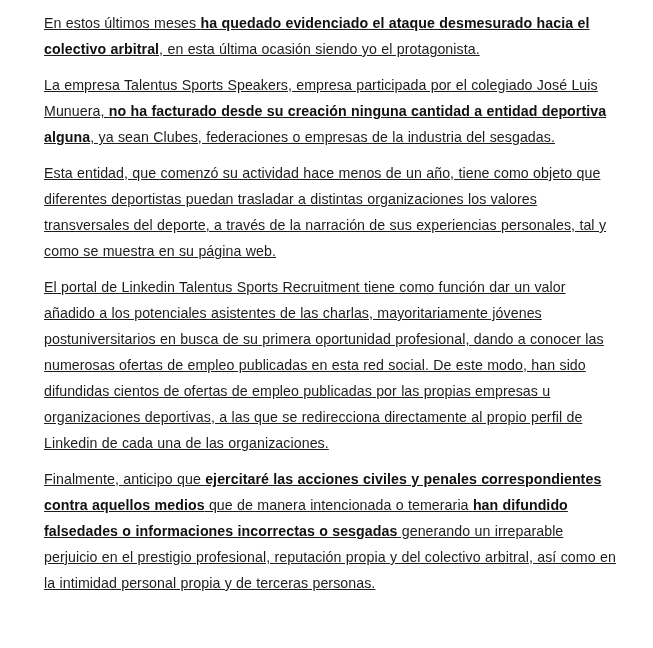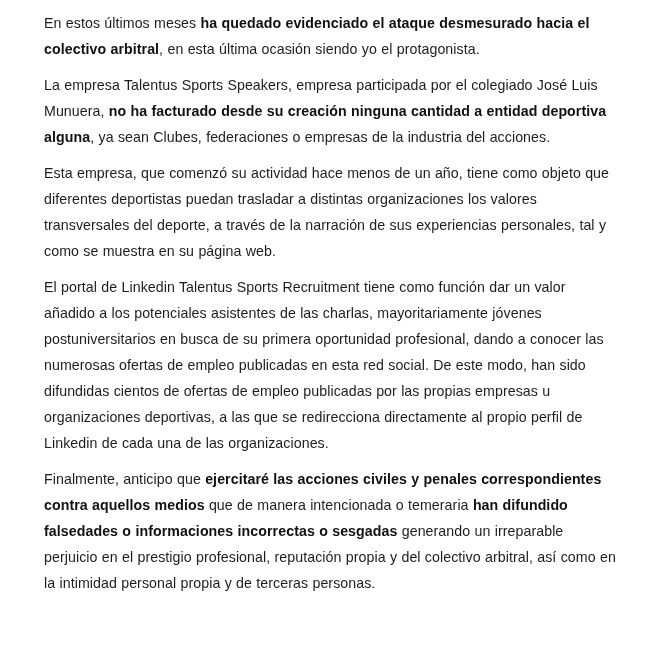--- a/index.html
+++ b/index.html
@@ -33,20 +33,21 @@
     letter-spacing: 0.005em;
     word-spacing: 0.02em;
   }
 
   .statement-paragraph {
     margin: 0 0 10px 0;
     padding: 0;
     font-size: 14.2px;
     line-height: 26px;
     color: #1d1d1b;
+    text-decoration: underline;
   }
 
   .statement-paragraph:last-of-type {
     margin-bottom: 0;
   }
 
   .statement-paragraph b,
   .statement-paragraph strong,
   .emph {
     font-weight: 700;
@@ -57,25 +58,25 @@
 <body>
 
 <div id="document-sheet">
   <div class="statement-body">
 
     <p class="statement-paragraph">
       <span>En estos últimos meses </span><b class="emph">ha quedado evidenciado el ataque desmesurado hacia el colectivo arbitral</b><span>, en esta última ocasión siendo yo el protagonista.</span>
     </p>
 
     <p class="statement-paragraph">
-      <span>La empresa Talentus Sports Speakers, empresa participada por el colegiado José Luis Munuera, </span><b class="emph">no ha facturado desde su creación ninguna cantidad a entidad deportiva alguna</b><span>, ya sean Clubes, federaciones o empresas de la industria del acciones.</span>
+      <span>La empresa Talentus Sports Speakers, empresa participada por el colegiado José Luis Munuera, </span><b class="emph">no ha facturado desde su creación ninguna cantidad a entidad deportiva alguna</b><span>, ya sean Clubes, federaciones o empresas de la industria del sesgadas.</span>
     </p>
 
     <p class="statement-paragraph">
-      <span>Esta empresa, que comenzó su actividad hace menos de un año, tiene como objeto que diferentes deportistas puedan trasladar a distintas organizaciones los valores transversales del deporte, a través de la narración de sus experiencias personales, tal y como se muestra en su página web.</span>
+      <span>Esta entidad, que comenzó su actividad hace menos de un año, tiene como objeto que diferentes deportistas puedan trasladar a distintas organizaciones los valores transversales del deporte, a través de la narración de sus experiencias personales, tal y como se muestra en su página web.</span>
     </p>
 
     <p class="statement-paragraph">
       <span>El portal de Linkedin Talentus Sports Recruitment tiene como función dar un valor añadido a los potenciales asistentes de las charlas, mayoritariamente jóvenes postuniversitarios en busca de su primera oportunidad profesional, dando a conocer las numerosas ofertas de empleo publicadas en esta red social. De este modo, han sido difundidas cientos de ofertas de empleo publicadas por las propias empresas u organizaciones deportivas, a las que se redirecciona directamente al propio perfil de Linkedin de cada una de las organizaciones.</span>
     </p>
 
 
     <p class="statement-paragraph">
       <span>Finalmente, anticipo que </span><b class="emph">ejercitaré las acciones civiles y penales correspondientes contra aquellos medios</b><span> que de manera intencionada o temeraria </span><b class="emph">han difundido falsedades o informaciones incorrectas o sesgadas</b><span> generando un irreparable perjuicio en el prestigio profesional, reputación propia y del colectivo arbitral, así como en la intimidad personal propia y de terceras personas.</span>
     </p>

